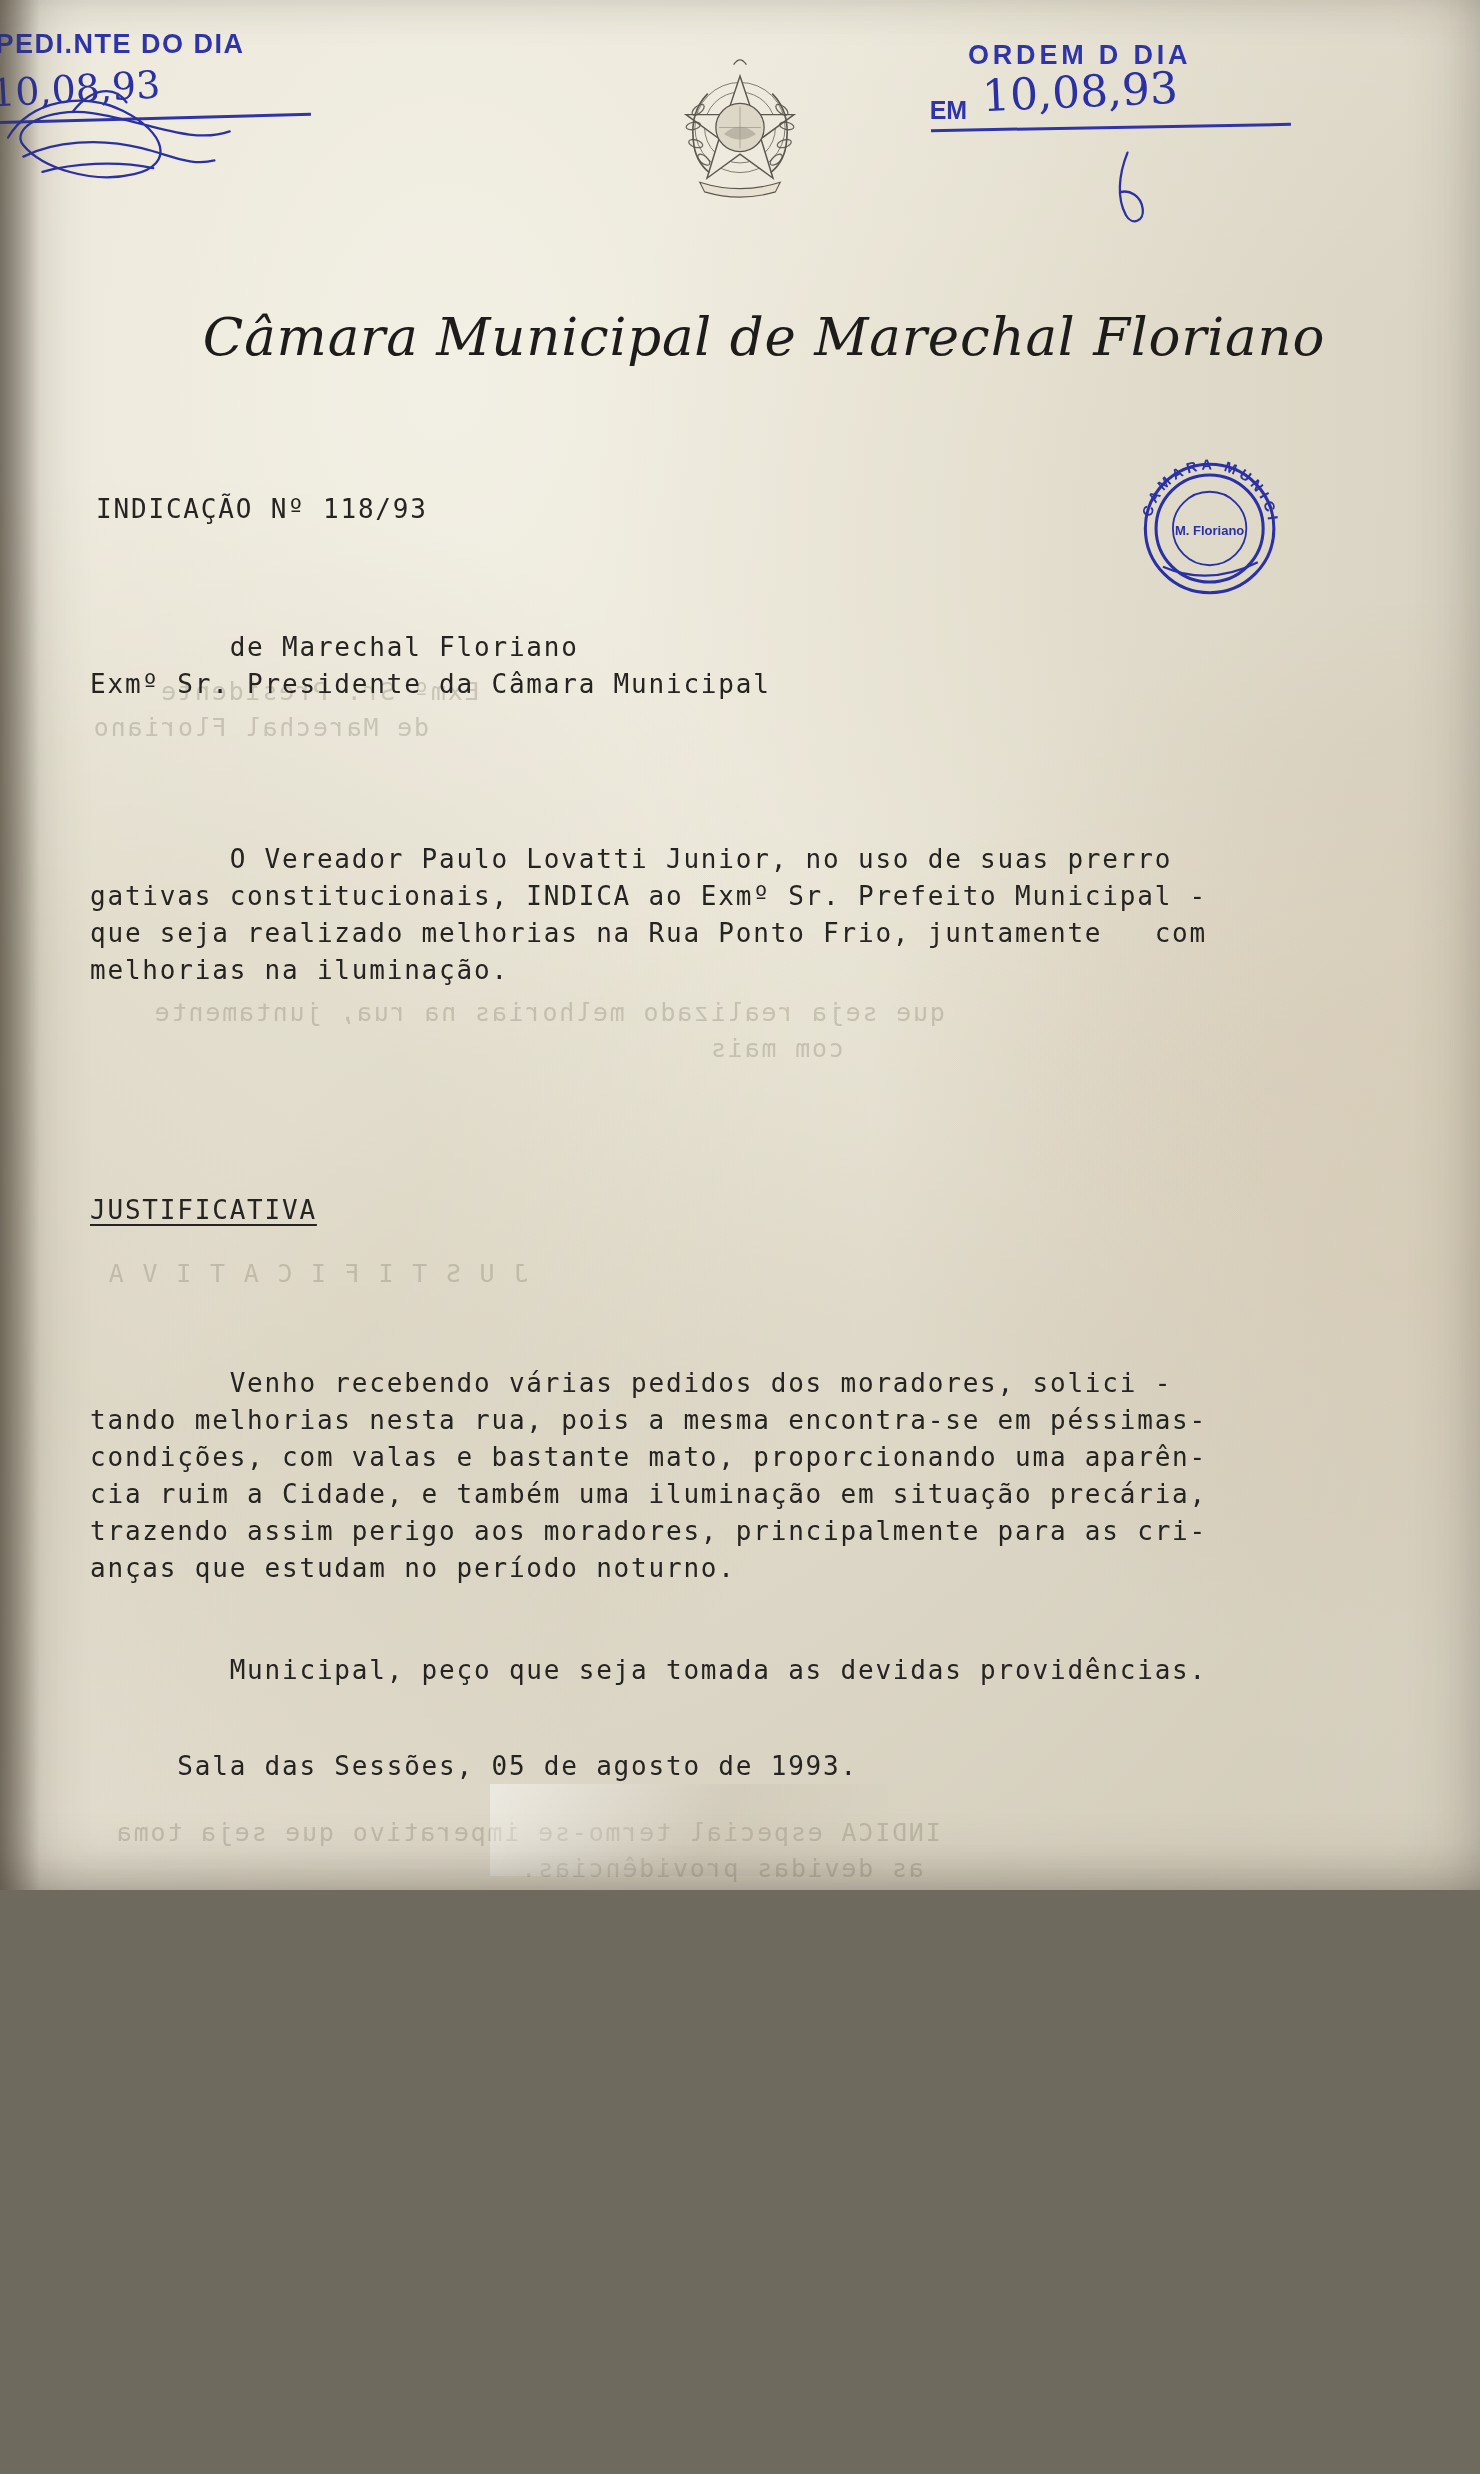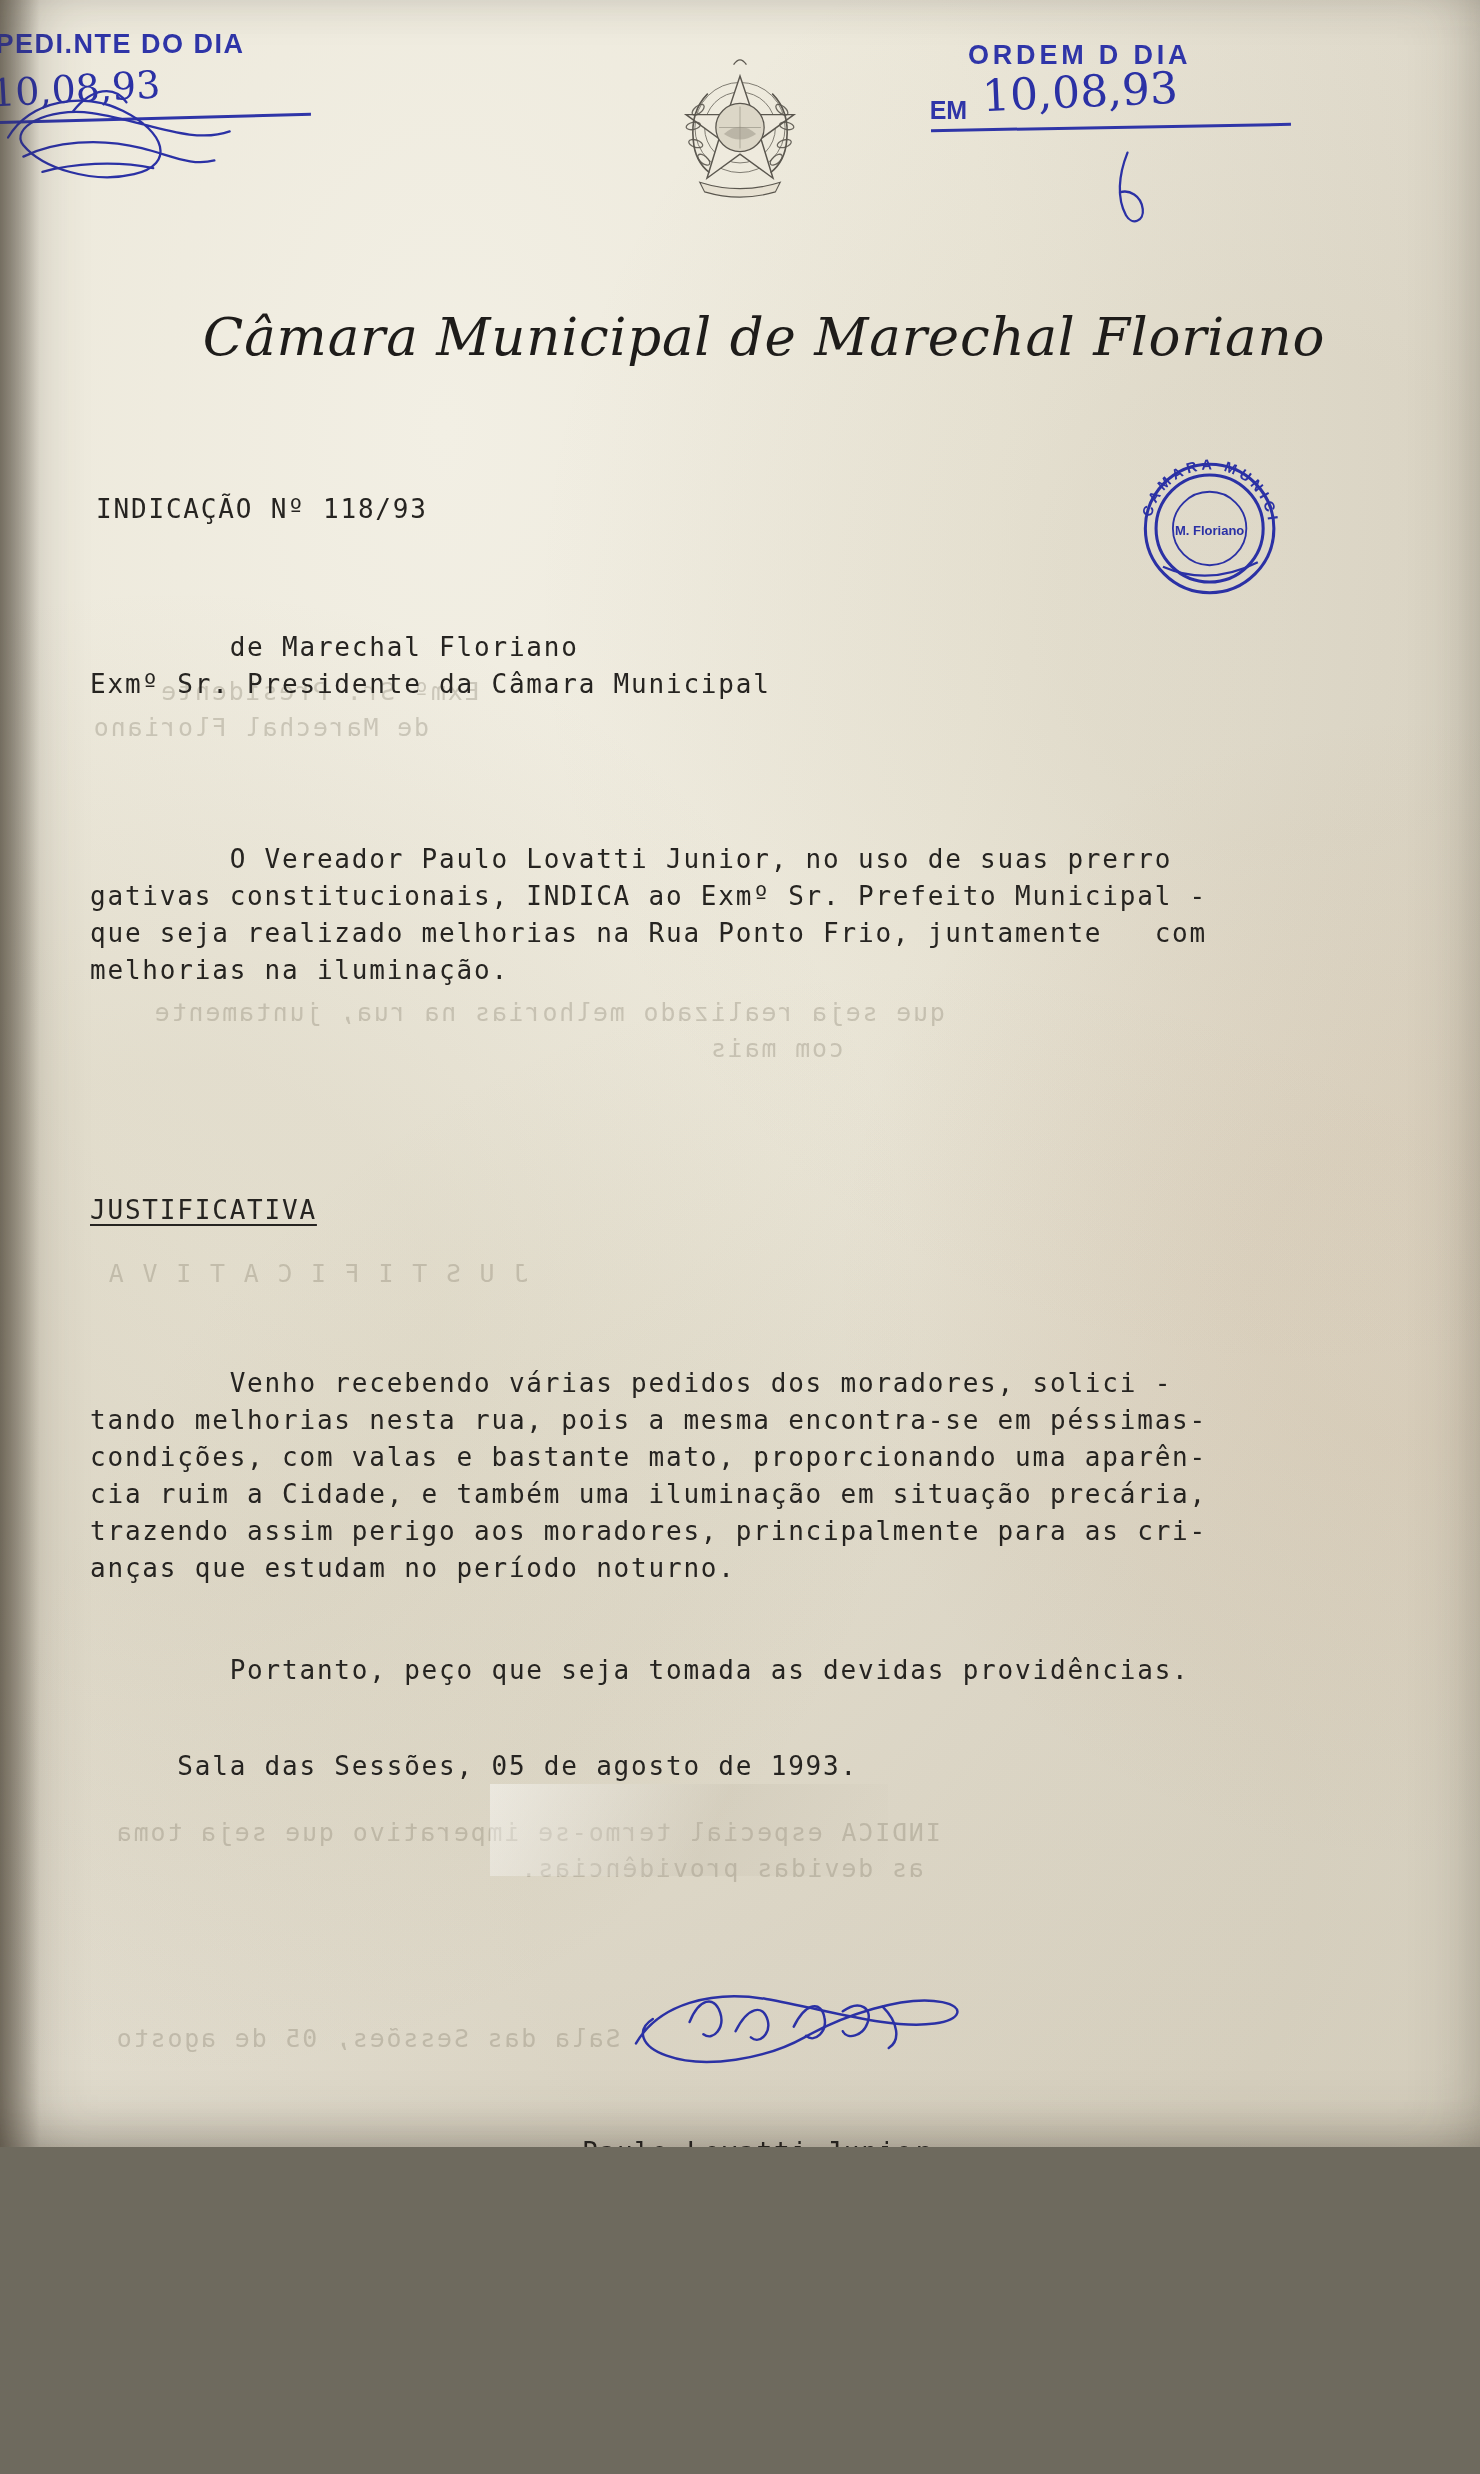--- a/index.html
+++ b/index.html
@@ -3,21 +3,21 @@
 <meta charset="utf-8">
 <style>
   html, body {
     margin: 0;
     padding: 0;
     background: #6e6a5e;
   }
   .page {
     position: relative;
     width: 1480px;
-    height: 2147px;
+    height: 1890px;
     overflow: hidden;
     background:
       radial-gradient(ellipse at 30% 20%, #f2efe4 0%, #ece8da 38%, #e3ded0 65%, #d8d2c2 100%);
     font-family: "DejaVu Sans Mono", monospace;
     color: #23211f;
   }
   
   .page::before {
     content: "";
     position: absolute;
@@ -378,21 +378,21 @@
       <div class="ln">        Venho recebendo várias pedidos dos moradores, solici -</div>
       <div class="ln">tando melhorias nesta rua, pois a mesma encontra-se em péssimas-</div>
       <div class="ln">condições, com valas e bastante mato, proporcionando uma aparên-</div>
       <div class="ln">cia ruim a Cidade, e também uma iluminação em situação precária,</div>
       <div class="ln">trazendo assim perigo aos moradores, principalmente para as cri-</div>
       <div class="ln">anças que estudam no período noturno.</div>
     </div>
 
     <div class="gap-m"></div>
 
-    <div class="ln">        Portanto, peço que seja tomada as devidas providências.</div>
+    <div class="ln">        Municipal, peço que seja tomada as devidas providências.</div>
 
     <div class="gap-m"></div>
 
     <div class="ln">     Sala das Sessões, 05 de agosto de 1993.</div>
   </div>
 
   <svg class="sig-scribble" viewBox="0 0 470 150">
     <g fill="none" stroke="#2b31a5" stroke-width="3.2" stroke-linecap="round">
       <path d="M30,88 C60,36 130,18 200,30 C280,44 360,70 420,62 C455,57 460,40 430,34 C380,24 300,52 250,80 C200,108 120,122 70,104 C36,92 30,70 52,56"></path>
       <path d="M100,60 C112,30 132,24 140,48 C146,66 132,86 118,76"></path>

